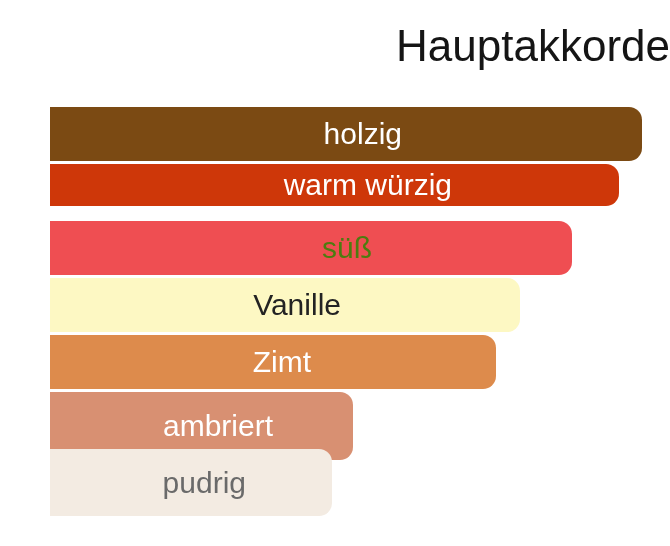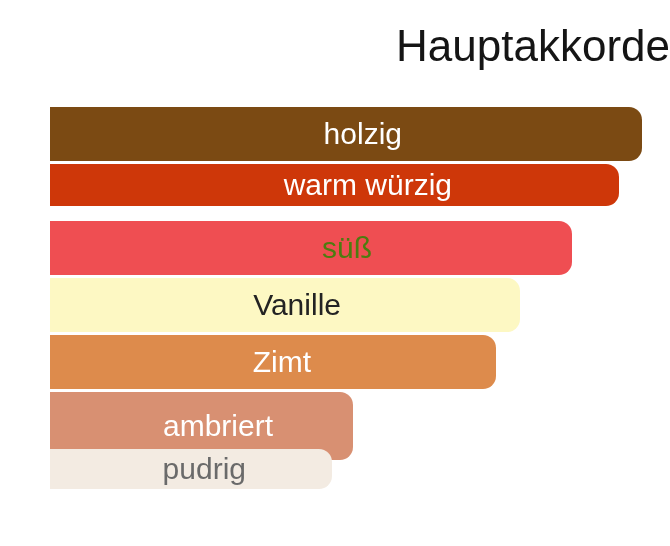--- a/index.html
+++ b/index.html
@@ -88,19 +88,19 @@
         <div class="bar-label" style="left: 0px; width: 261px; color: rgb(255, 255, 255);">Zimt</div>
       </div>
       <div class="bar-row" style="top: 278px; height: 54px; width: 470px;">
         <div class="bar-shape" style="width: 470px; background: rgb(253, 248, 195);"></div>
         <div class="bar-label" style="left: 0px; width: 291px; color: rgb(35, 35, 35);">Vanille</div>
       </div>
       <div class="bar-row" style="top: 392px; height: 68px; width: 303px;">
         <div class="bar-shape" style="width: 303px; background: rgb(216, 144, 114);"></div>
         <div class="bar-label" style="left: 0px; width: 223px; color: rgb(255, 255, 255);">ambriert</div>
       </div>
-      <div class="bar-row" style="top: 449px; height: 40px; width: 282px;">
+      <div class="bar-row" style="top: 449px; height: 67px; width: 282px;">
         <div class="bar-shape" style="width: 282px; background: rgb(243, 235, 226);"></div>
         <div class="bar-label" style="left: 0px; width: 196px; color: rgb(106, 106, 106);">pudrig</div>
       </div>
     </div>
 
 </div>
 
 </body></html>

